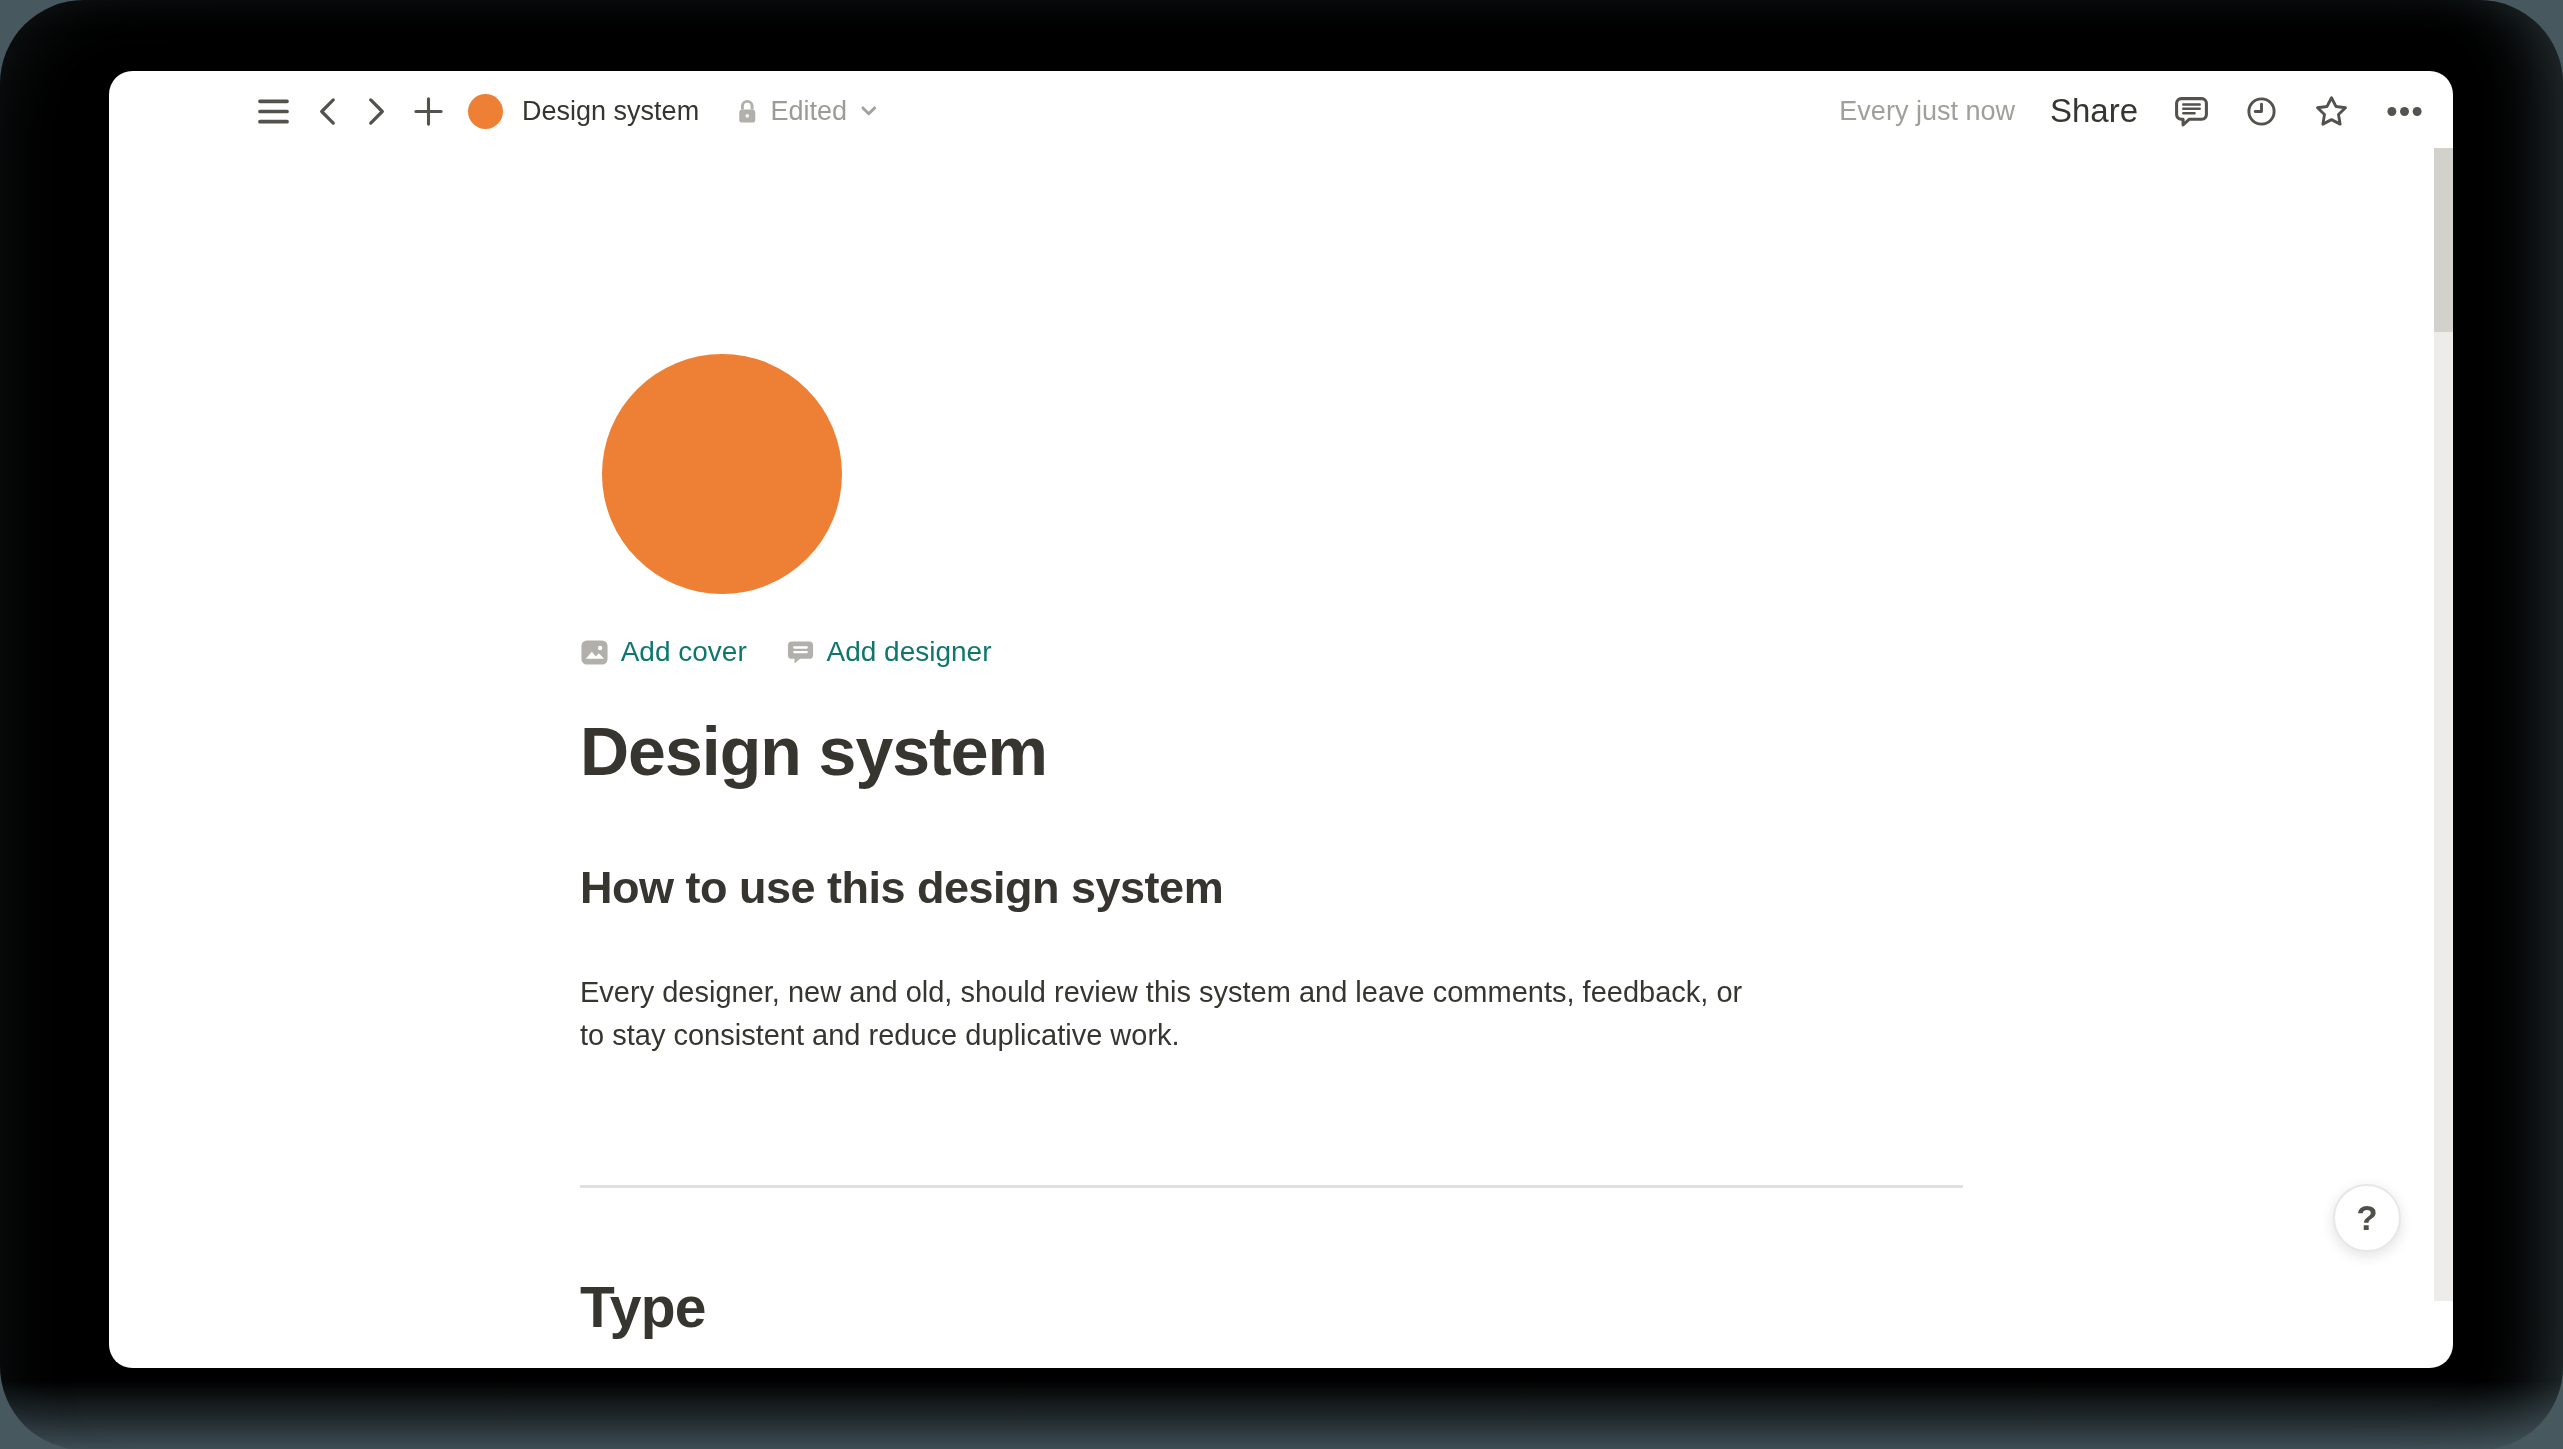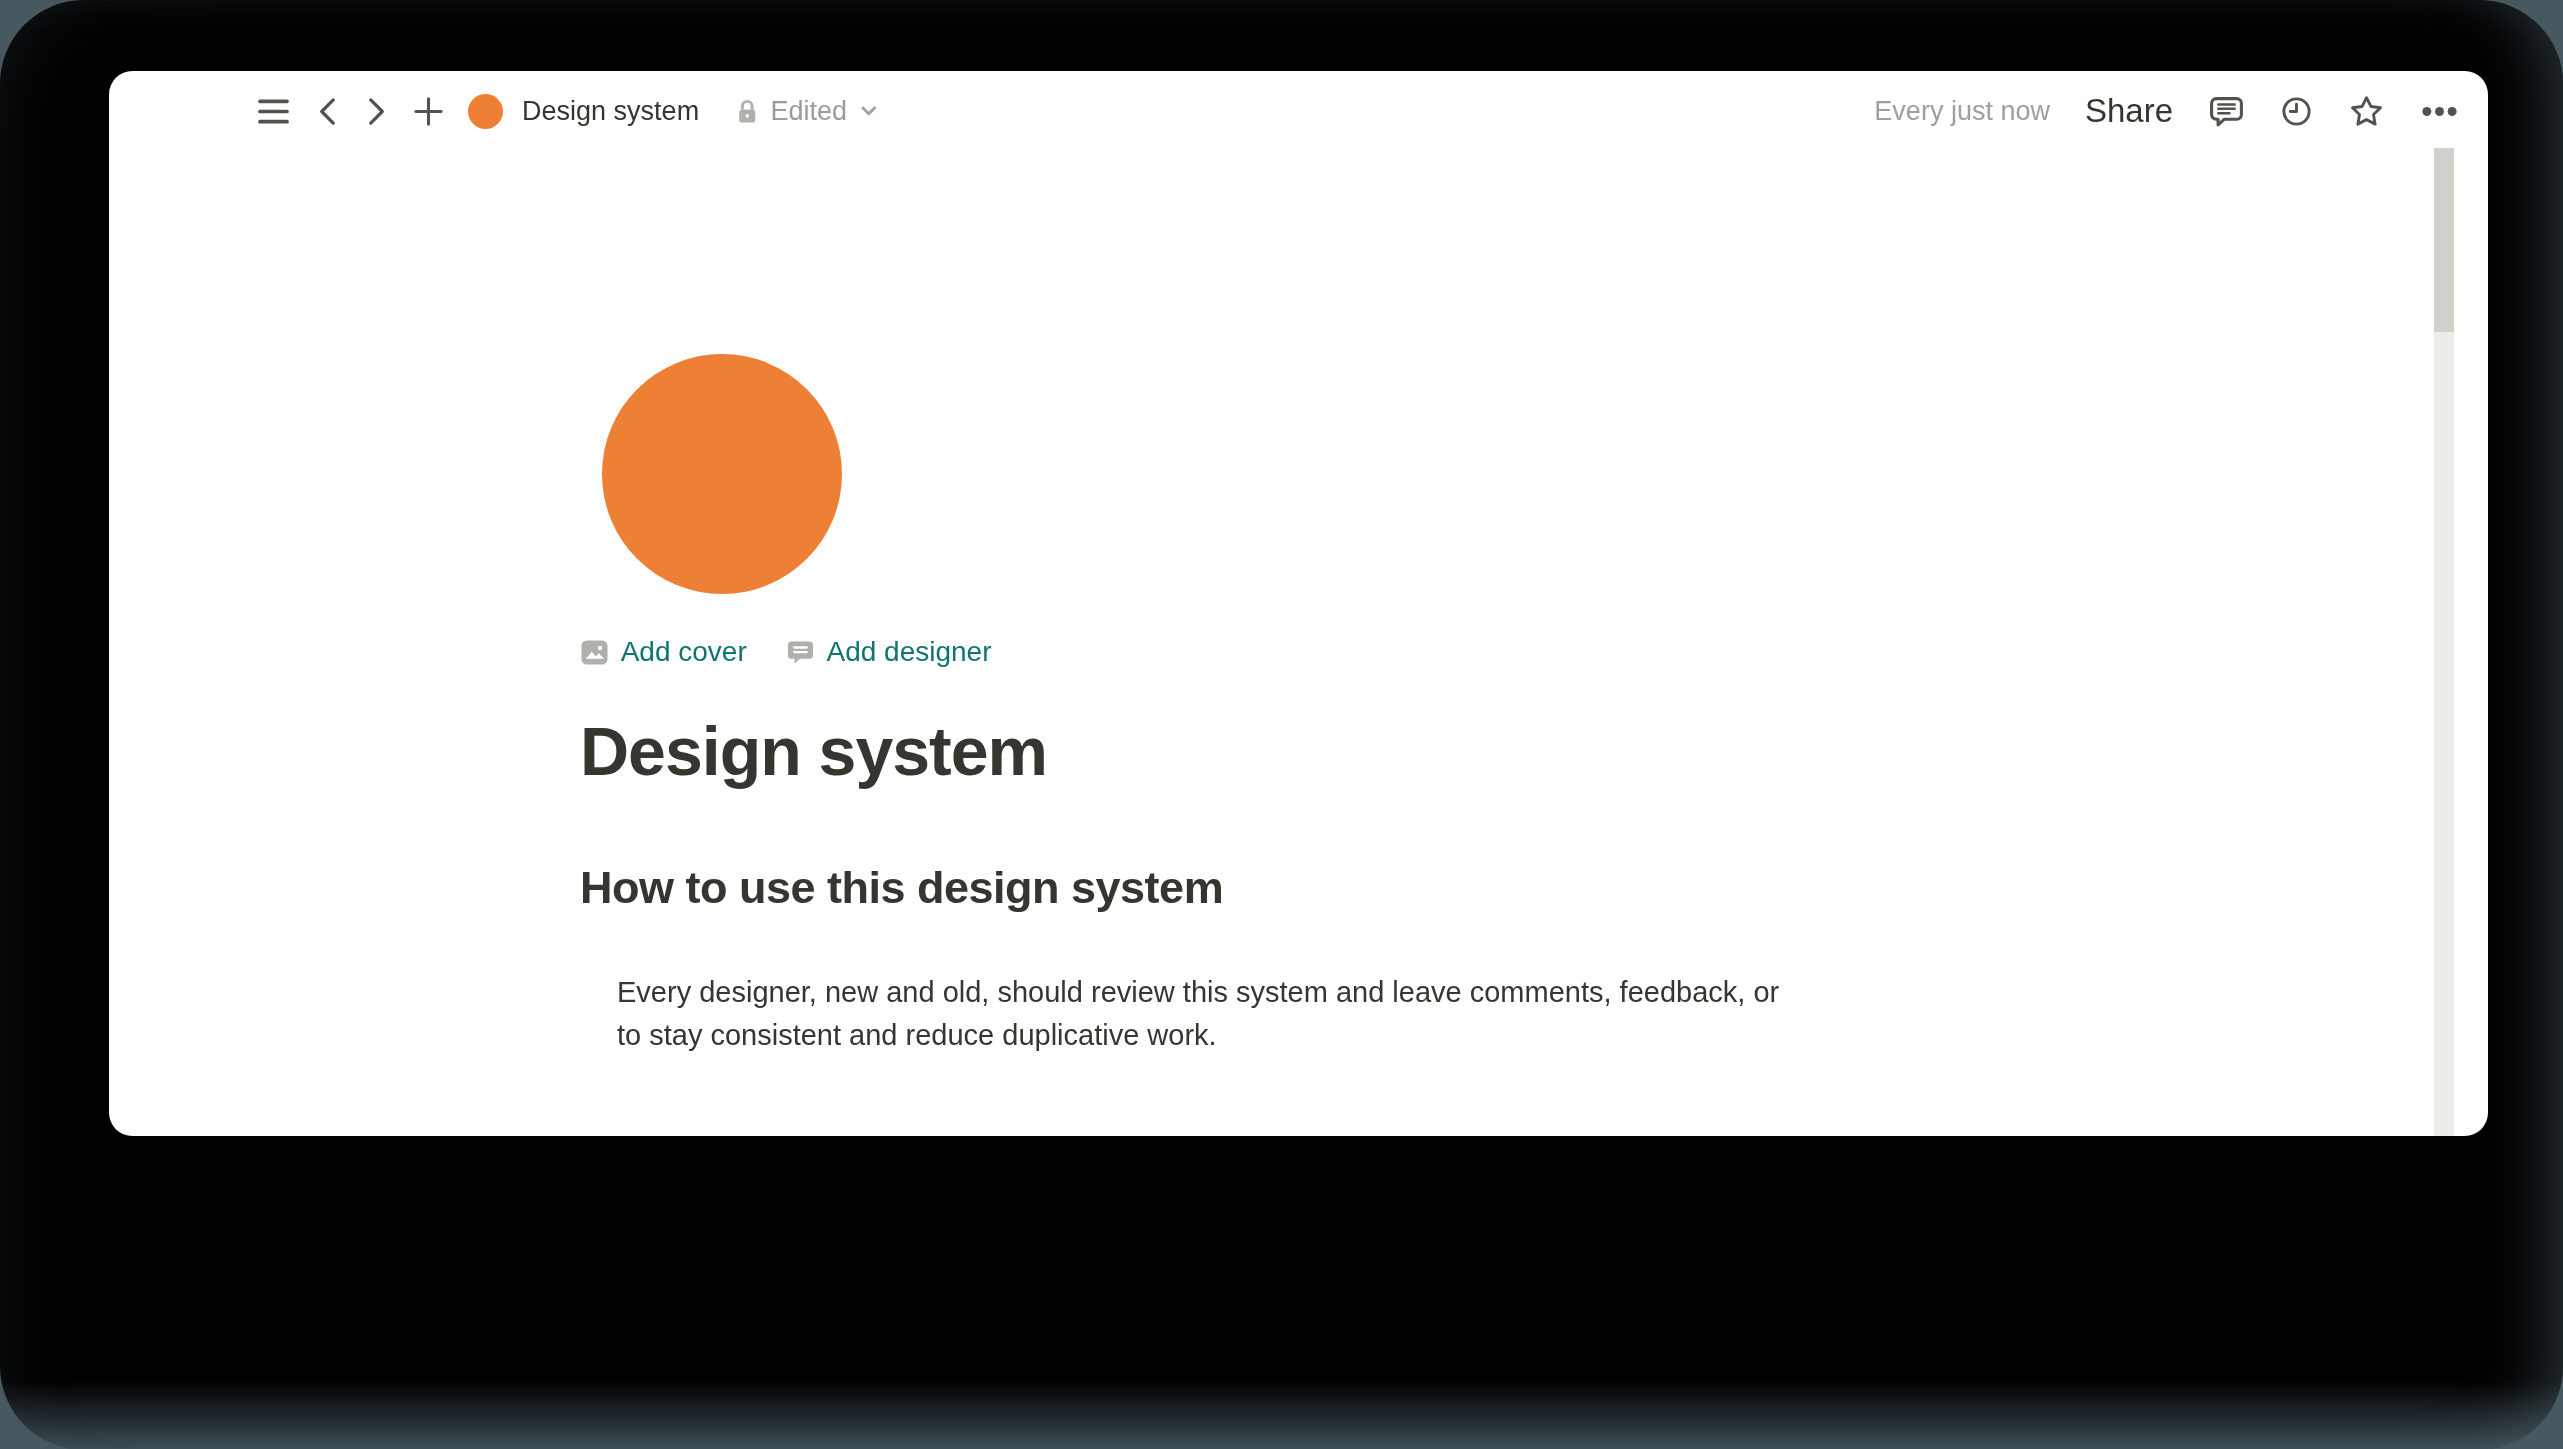--- a/index.html
+++ b/index.html
@@ -10,22 +10,22 @@
     overflow:hidden;position:relative;
   }
   .frame{
     position:absolute;inset:0;
     border-radius:84px;
     background:linear-gradient(180deg,#000 0%,#000 95.2%,#3E4E55 100%);
     box-shadow:inset -53px 0 68px -43px rgba(82,102,110,0.55),
                inset 39px 29px 88px -68px rgba(82,102,110,0.35);
   }
   .window{
-    position:absolute;left:109px;top:71px;width:2344px;height:1065px;
-    background:#ffffff;border-radius:23.4px;overflow:hidden;padding-left:35px;
+    position:absolute;left:109px;top:71px;width:2344px;height:1297px;
+    background:#ffffff;border-radius:23.4px;overflow:hidden;
   }
   
   .topbar{position:absolute;top:0;left:0;right:0;height:80px;}
   .tb-left{position:absolute;left:147px;top:0;height:80px;display:flex;align-items:center;gap:23.4px;color:#54524C;}
   .tb-right{position:absolute;right:29px;top:0;height:80px;display:flex;align-items:center;gap:35px;color:#54524C;}
   .icon{display:flex;align-items:center;justify-content:center;flex:0 0 auto;}
   .icon svg{display:block;}
   .page-dot{width:35px;height:35px;border-radius:50%;background:var(--page-icon-orange,#ED8035);}
   .tb-title{font-size:27px;font-weight:500;color:var(--text-primary,#37352F);margin-left:-3.9px;white-space:nowrap;}
   .tb-privacy{display:flex;align-items:center;gap:11.7px;margin-left:13.7px;}
@@ -49,21 +49,21 @@
   }
   .h2{
     position:absolute;left:471px;top:787px;
     font-size:45px;line-height:59px;font-weight:700;letter-spacing:-0.5px;
     color:var(--text-primary,#37352F);white-space:nowrap;
   }
   .para{
     position:absolute;left:471px;top:900px;width:1465px;
     font-size:29px;line-height:43px;color:var(--text-primary,#37352F);
   }
-  .para div{white-space:nowrap;margin-left:37px;}
+  .para div{white-space:nowrap;}
   .divider{
     position:absolute;left:471px;top:1114px;width:1383px;height:2.9px;
     background:var(--divider,#E1E0DD);
   }
   .h1-next{
     position:absolute;left:471px;top:1200px;
     font-size:57px;line-height:72px;font-weight:700;letter-spacing:-0.8px;
     color:var(--text-primary,#37352F);white-space:nowrap;
   }
   

